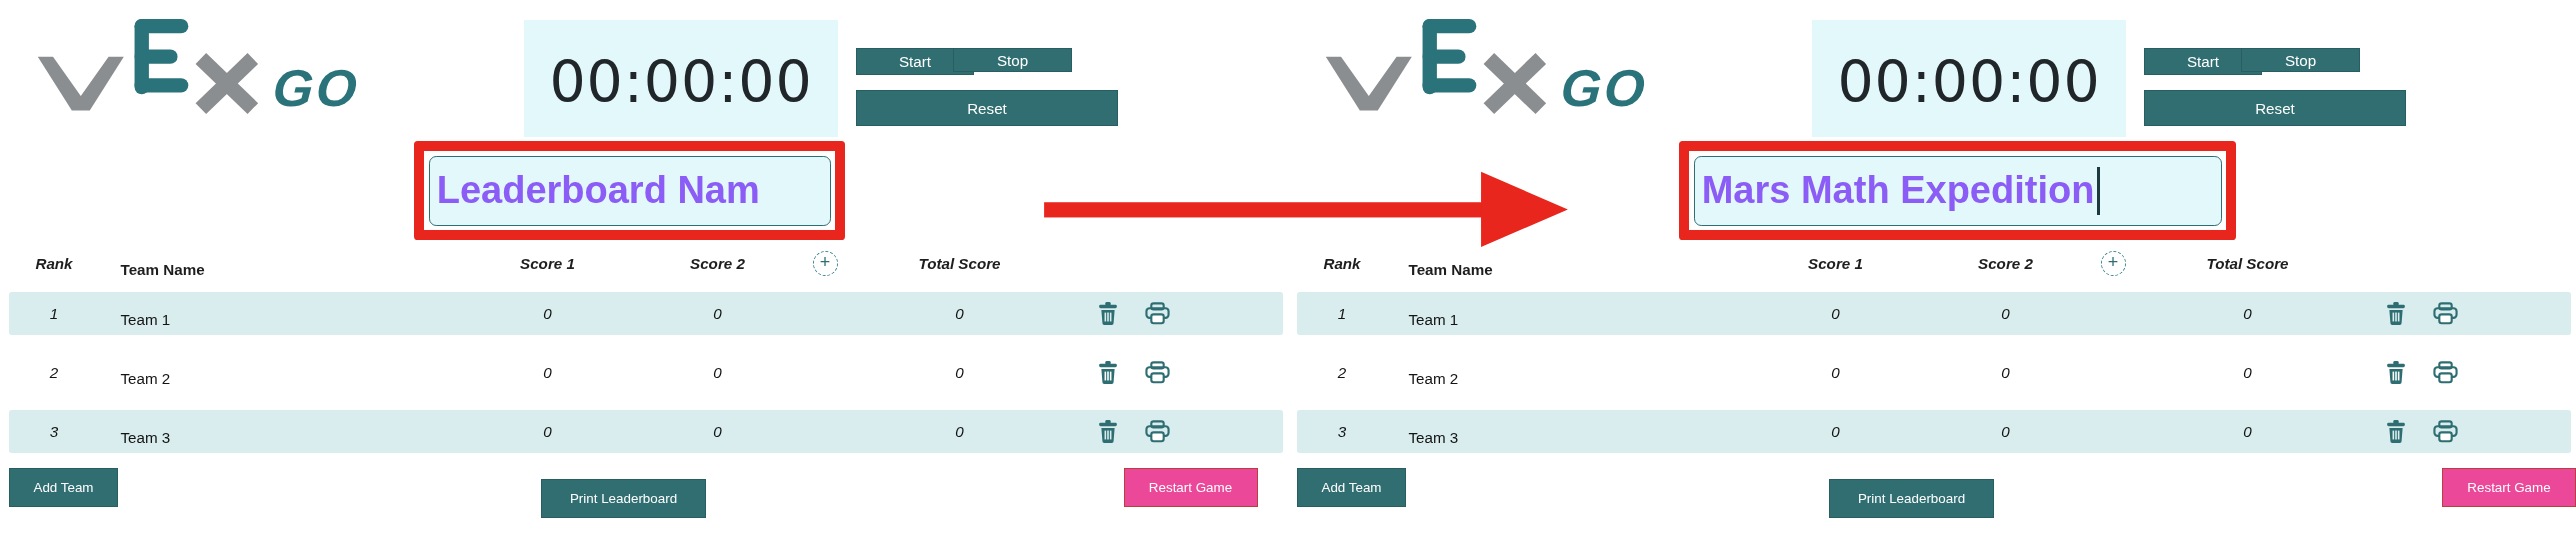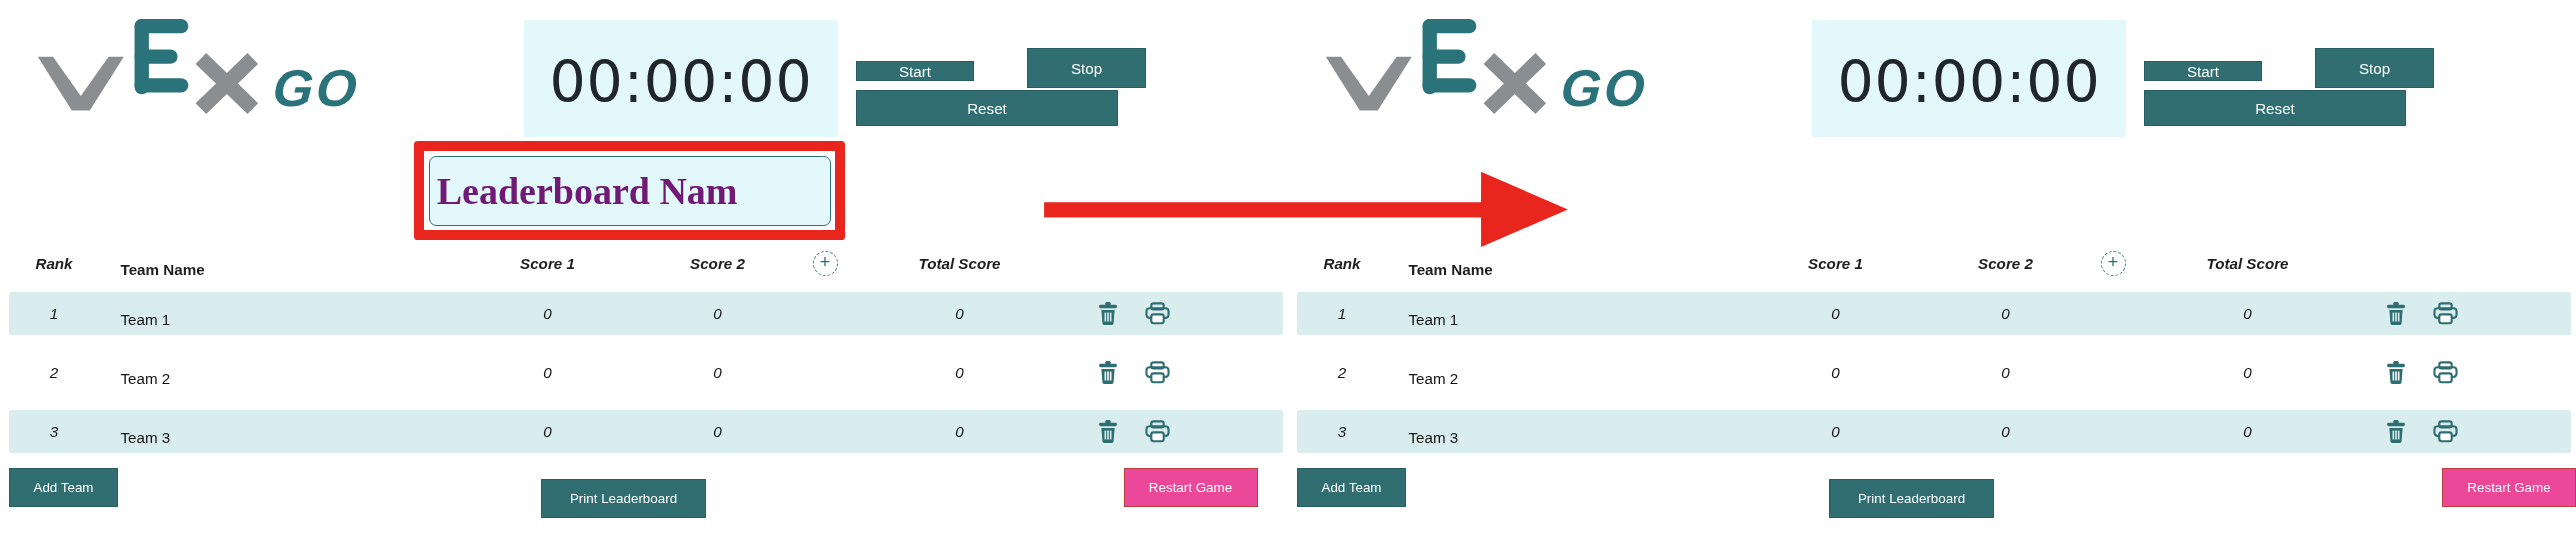--- a/index.html
+++ b/index.html
@@ -14,30 +14,30 @@
   .logo { position:absolute; left:36px; top:16px; display:flex; align-items:flex-end; height:100px; }
   .logo svg { display:block; }
   .logo-go { font-size:52px; font-weight:900; font-style:italic; color:#2a737b; letter-spacing:2.7px; transform:skewX(-4deg); margin-left:12.5px; line-height:1.0; padding-bottom:1.8px; }
 
   
   .timer { position:absolute; left:524px; top:20px; width:314px; height:117px; background:#e2f8fa; display:flex; align-items:center; justify-content:center; }
   .timer-value { font-family:"DejaVu Sans", sans-serif; font-size:57px; color:#21262b; letter-spacing:0.9px;margin-top:6px; }
 
   
   .btn { background:#306e72; color:#fff; display:flex; align-items:center; justify-content:center; font-size:15.2px; cursor:pointer; border:0.9px solid #285d61; }
-  .btn-start { position:absolute; left:856px;  top:61px;  width:118px; height:20px; }
-  .btn-stop  { position:absolute; left:1027px; top:48px;  width:119px; height:40px; }
+  .btn-start { position:absolute; left:856px;  top:48px;  width:118px; height:27px; }
+  .btn-stop  { position:absolute; left:953px; top:48px;  width:119px; height:24px; }
   .btn-reset { position:absolute; left:856px;  top:90px; width:262px; height:36px; }
 
   
   .name-box { position:absolute; top:141px; height:99px; border:10px solid #e8261d; border-radius:3.6px; background:#ffffff; padding:4.5px; }
   .panel.left  .name-box { left:414px; width:431px; }
   .panel.right .name-box { left:391px; width:557px; }
   .name-input { width:100%; height:100%; background:#e2f8fa; border:1.8px solid #2e6e72; border-radius:7.2px; display:flex; align-items:center; padding-left:7.2px; overflow:hidden; white-space:nowrap; }
-  .name-value { font-size:38px; font-weight:bold; color:#701a75;font-family:Liberation Serif, serif; }
+  .name-value { font-size:38px; font-weight:bold; color:#8b5cf6; }
   .text-cursor { width:2.7px; height:48px; background:#1d3a3f; margin-left:2.7px; flex:0 0 auto; }
 
   
   .tbl { position:absolute; left:9px; right:5.4px; top:249px; }
   .trow { display:grid; grid-template-columns:90px 359px 179px 161px 54px 215px 134px 1fr; align-items:center; }
   .thead { height:27px; font-weight:bold; font-size:15.2px; color:#1e1e1e; }
   .thead .c-team { padding-left:21.5px; }
   .c-rank, .c-s1, .c-s2, .c-total { text-align:center;font-style:italic; }
   .c-team { padding-left:21.5px; text-align:left;margin-top:12px; }
   .rows .trow { height:43px; margin-top:16px; border-radius:2.7px; font-size:15.2px; color:#141414; }
@@ -211,20 +211,26 @@
     </div>
 
     <div class="timer">
       <span class="timer-value">00:00:00</span>
     </div>
 
     <div class="btn btn-start">Start</div>
     <div class="btn btn-stop">Stop</div>
     <div class="btn btn-reset">Reset</div>
 
+    <div class="name-box">
+      <div class="name-input">
+        <span class="name-value">Mars Math Expedition</span>
+        <span class="text-cursor"></span>
+      </div>
+    </div>
 
     <div class="tbl">
       <div class="trow thead">
         <div class="c-rank">Rank</div>
         <div class="c-team">Team Name</div>
         <div class="c-s1">Score 1</div>
         <div class="c-s2">Score 2</div>
         <div class="plus-icon">+</div>
         <div class="c-total">Total Score</div>
         <div></div>

